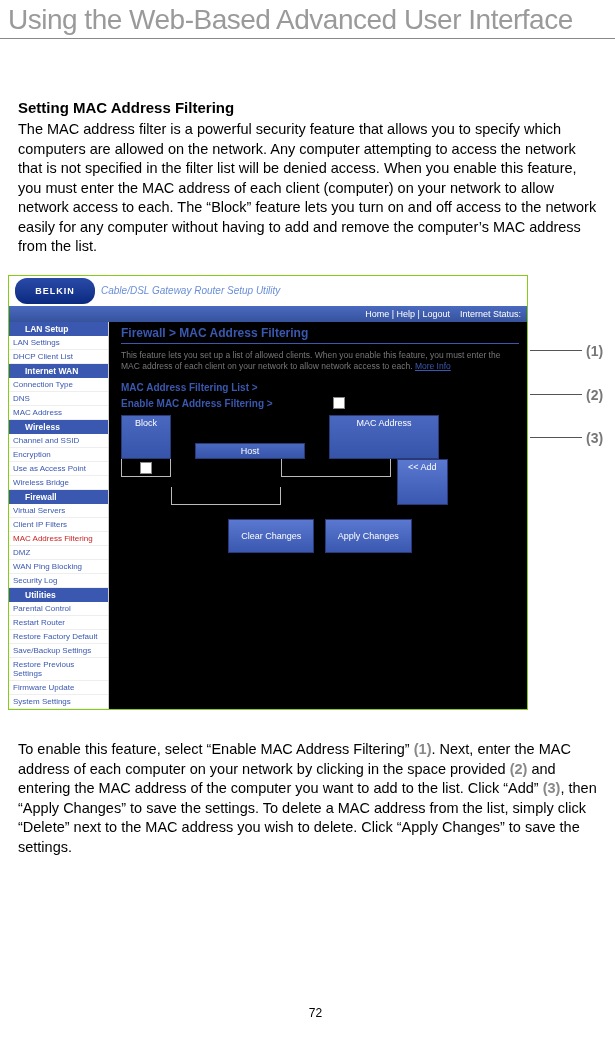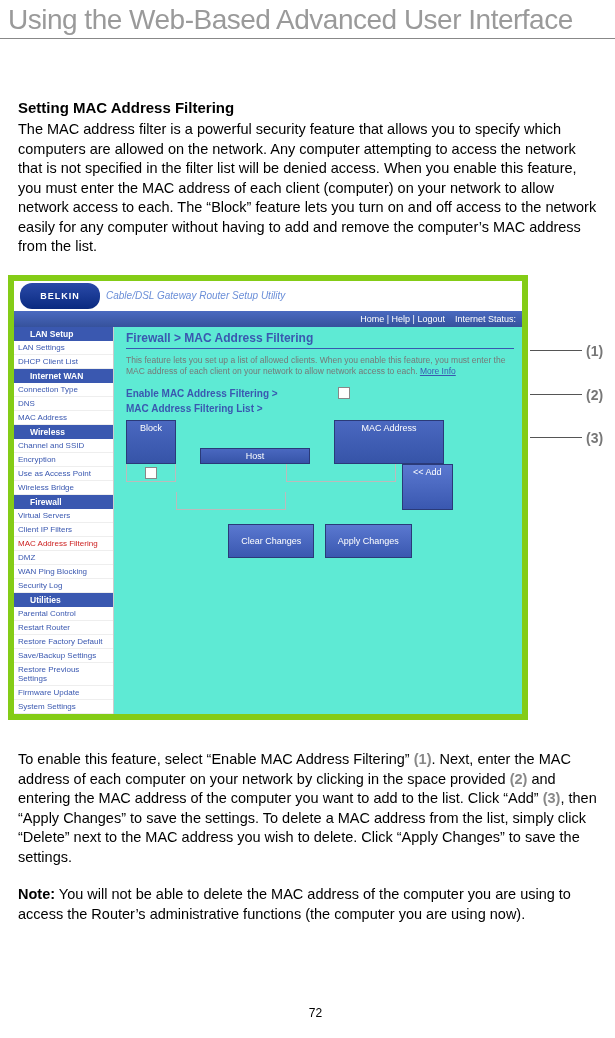--- a/index.html
+++ b/index.html
@@ -50,22 +50,22 @@
     font-size: 12px;
   }
 
   
   .shot-wrap {
     margin: 0 18px 30px 8px;
     position: relative;
   }
   .shot {
     width: 520px;
-    border: 6px solid #84cc16;
-    background: #5eead4;
+    border: 1px solid #84cc16;
+    background: #000000;
     font-size: 9px;
     color: #333;
   }
   .shot-header {
     display: flex;
     align-items: center;
     height: 30px;
     background: #fff;
   }
   .belkin-logo {
@@ -273,25 +273,25 @@
           <div class="side-item">Firmware Update</div>
           <div class="side-item">System Settings</div>
         </div>
       <div class="content">
         <div class="breadcrumb">Firewall &gt; MAC Address Filtering</div>
         <div class="desc">
           <span>This feature lets you set up a list of allowed clients. When you enable this feature, you must enter the MAC address of each client on your network to allow network access to each.</span>
           <span class="more-info">More Info</span>
         </div>
         <div class="opt-row">
+          <span>MAC Address Filtering List &gt;</span>
+        </div>
+        <div class="opt-row">
           <span>Enable MAC Address Filtering &gt;</span>
           <span class="checkbox"></span>
-        </div>
-        <div class="opt-row">
-          <span>MAC Address Filtering List &gt;</span>
         </div>
         <div class="mac-table">
           <div class="mac-head">
             <div class="mh-block">Block</div>
             <div class="mh-host">Host</div>
             <div class="mh-mac">MAC Address</div>
           </div>
           <div class="mac-row">
             <div class="mh-block">
                 <span class="checkbox"></span>
@@ -322,18 +322,15 @@
       <div class="lead-line" style="width:52px;"></div>
       <span class="callout-label">(3)</span>
     </div>
   </div>
 </div>
 
 <div class="body-text">
   <p class="para">
     <span>To enable this feature, select “Enable MAC Address Filtering” </span><span class="callout-num">(1)</span><span>. Next, enter the MAC address of each computer on your network by clicking in the space provided </span><span class="callout-num">(2)</span><span> and entering the MAC address of the computer you want to add to the list. Click “Add” </span><span class="callout-num">(3)</span><span>, then “Apply Changes” to save the settings. To delete a MAC address from the list, simply click “Delete” next to the MAC address you wish to delete. Click “Apply Changes” to save the settings.</span>
   </p>
-  <p class="para">
-    <span class="note-label">Note:</span><span> You will not be able to delete the MAC address of the computer you are using to access the Router’s administrative functions (the computer you are using now).</span>
-  </p>
 </div>
 
 <div class="page-number">72</div>
 
 </body></html>

